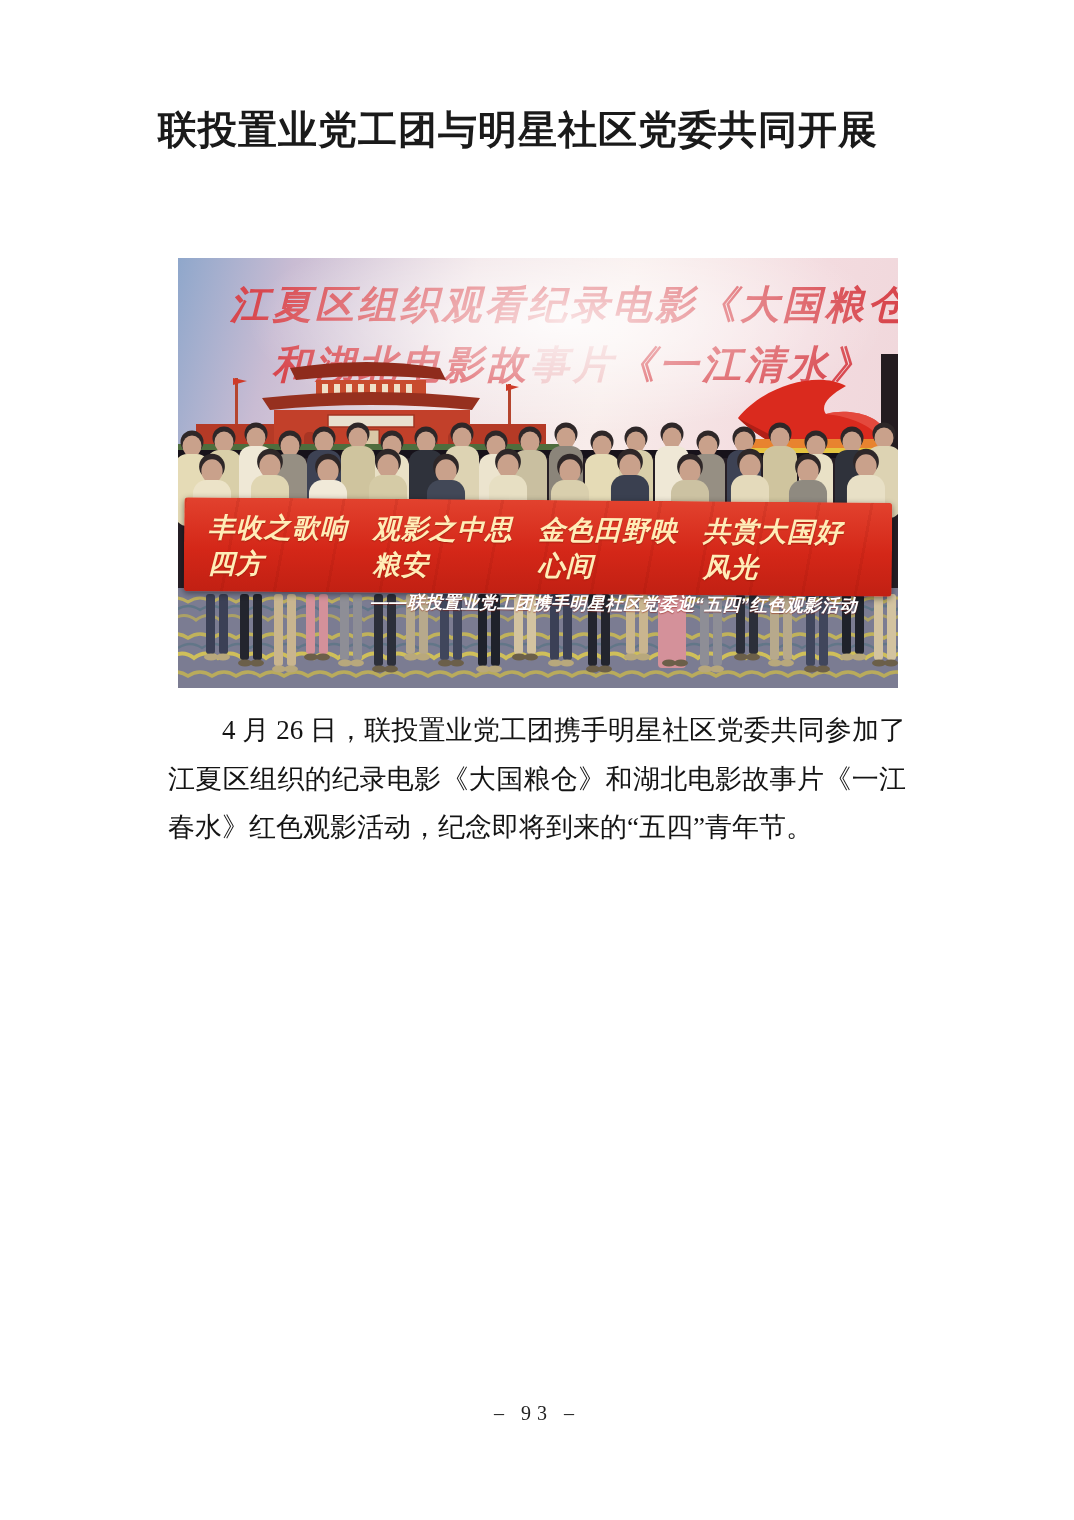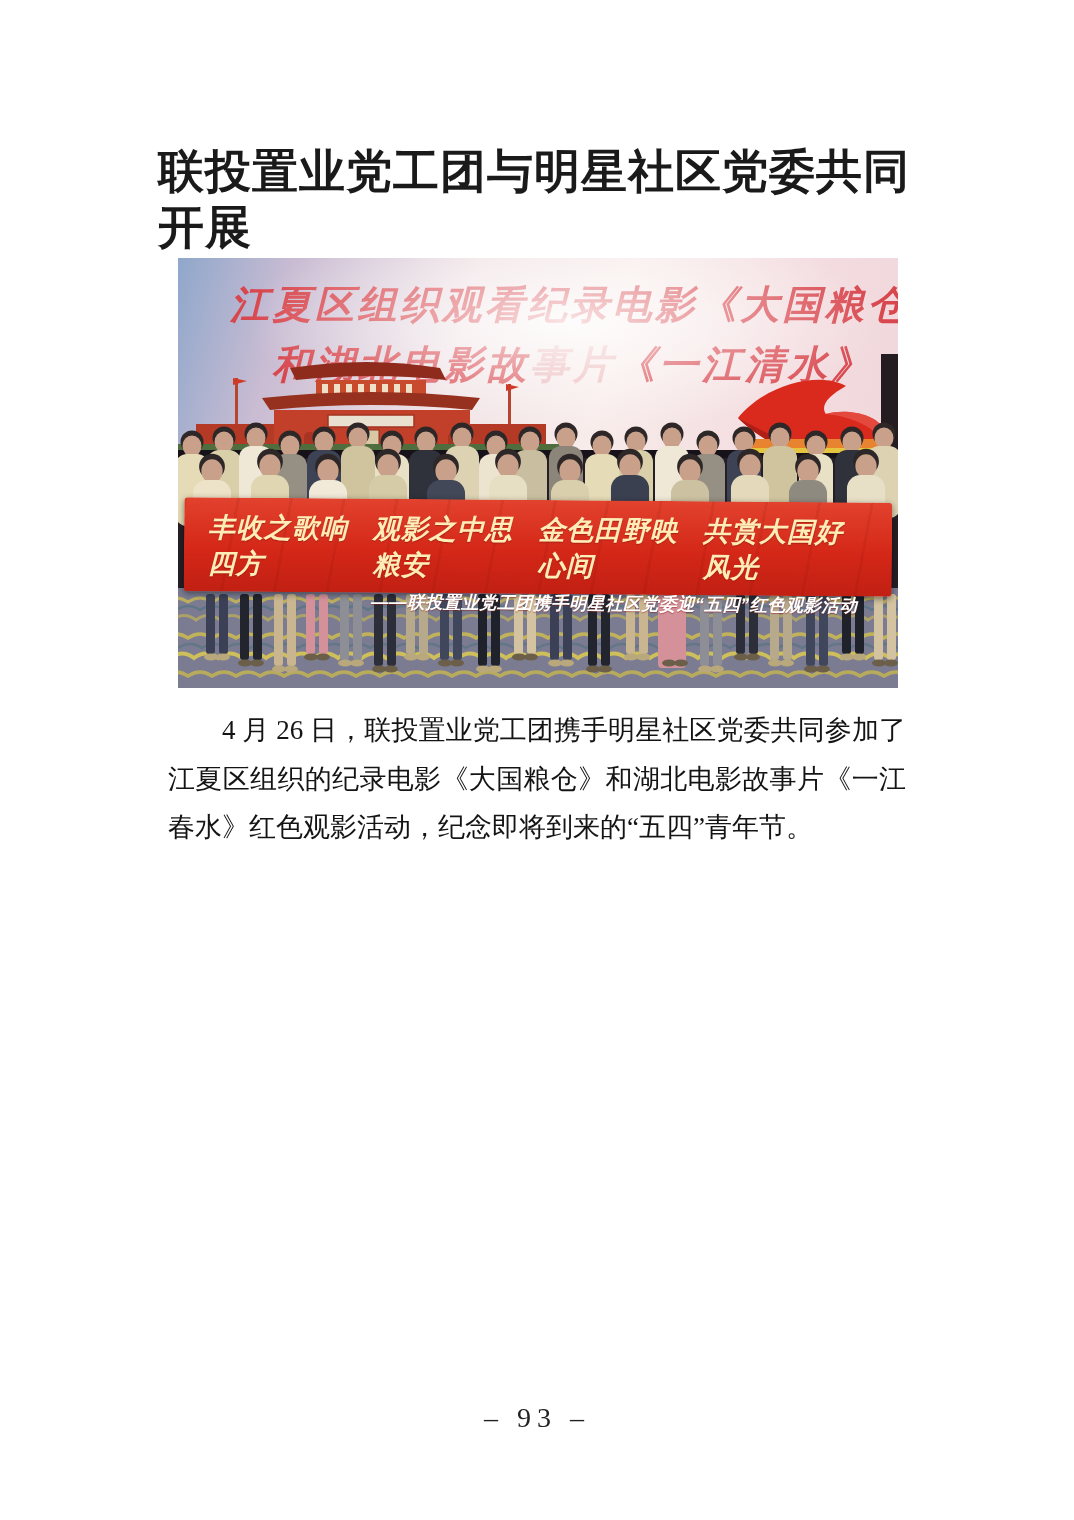--- a/index.html
+++ b/index.html
@@ -2,21 +2,21 @@
 <html><head>
 <meta charset="utf-8">
 <style>
   html,body{margin:0;padding:0;background:#ffffff;}
   .page{
     position:relative;width:1074px;height:1520px;background:#ffffff;overflow:hidden;
     font-family:"Liberation Serif","DejaVu Serif",serif;color:#141414;
   }
   
   .doc-title{position:absolute;left:158px;top:102px;width:780px;
-    font-weight:bold;font-size:46px;line-height:56px;letter-spacing:1px;color:#1a1a1a;margin-top:42px;}
+    font-weight:bold;font-size:39px;line-height:56px;letter-spacing:1px;color:#1a1a1a;}
   .doc-title .t2{display:block;text-indent:176px;}
   
   .photo{
     position:absolute;left:178px;top:258px;width:720px;height:430px;overflow:hidden;
     background:linear-gradient(105deg,#8fa7cb 0%,#c9bcd3 14%,#f0e2e5 36%,#f8ecea 55%,#f3dbdf 78%,#eed5d9 100%);
     font-style:italic;
   }
   .screen-text{position:absolute;white-space:nowrap;overflow:hidden;font-weight:bold;
     color:#d8474e;font-family:"Liberation Sans","DejaVu Sans",sans-serif;}
   .screen-line1{left:52px;top:20px;width:668px;font-size:39px;letter-spacing:3.5px;}
@@ -41,30 +41,29 @@
   .banner-line2{padding:7px 34px 0 0;text-align:right;font-weight:bold;font-size:17.5px;
     color:#ffffff;letter-spacing:.5px;
     font-family:"Liberation Sans","DejaVu Sans",sans-serif;
     text-shadow:0 1px 1px rgba(140,25,8,.5);}
   
   .body-text{position:absolute;left:164px;top:702px;width:746px;
     font-size:27px;line-height:48.5px;text-align:justify;text-justify:inter-ideograph;}
   .body-text p{margin:4px;text-indent:2em;}
   
   .page-number{position:absolute;left:0;top:1402px;width:1074px;text-align:center;
-    font-size:28px;letter-spacing:6px;color:#222;}
+    font-size:20px;letter-spacing:6px;color:#222;}
 </style>
 </head>
 <body>
 
 <div class="page">
 
   <div class="doc-title">
     <span class="t1">联投置业党工团与明星社区党委共同开展</span>
-    <span class="t2">迎“五四”红色观影活动</span>
   </div>
 
   <div class="photo">
     <div class="screen-text screen-line1">江夏区组织观看纪录电影《大国粮仓</div>
     <div class="screen-text screen-line2">
       <span>和湖北电影故</span><span class="fade">事片</span><span>《一江清水》</span>
     </div>
     <div class="screen-glow"></div>
 
     <svg class="scene" viewBox="0 0 720 430" xmlns="http://www.w3.org/2000/svg">

